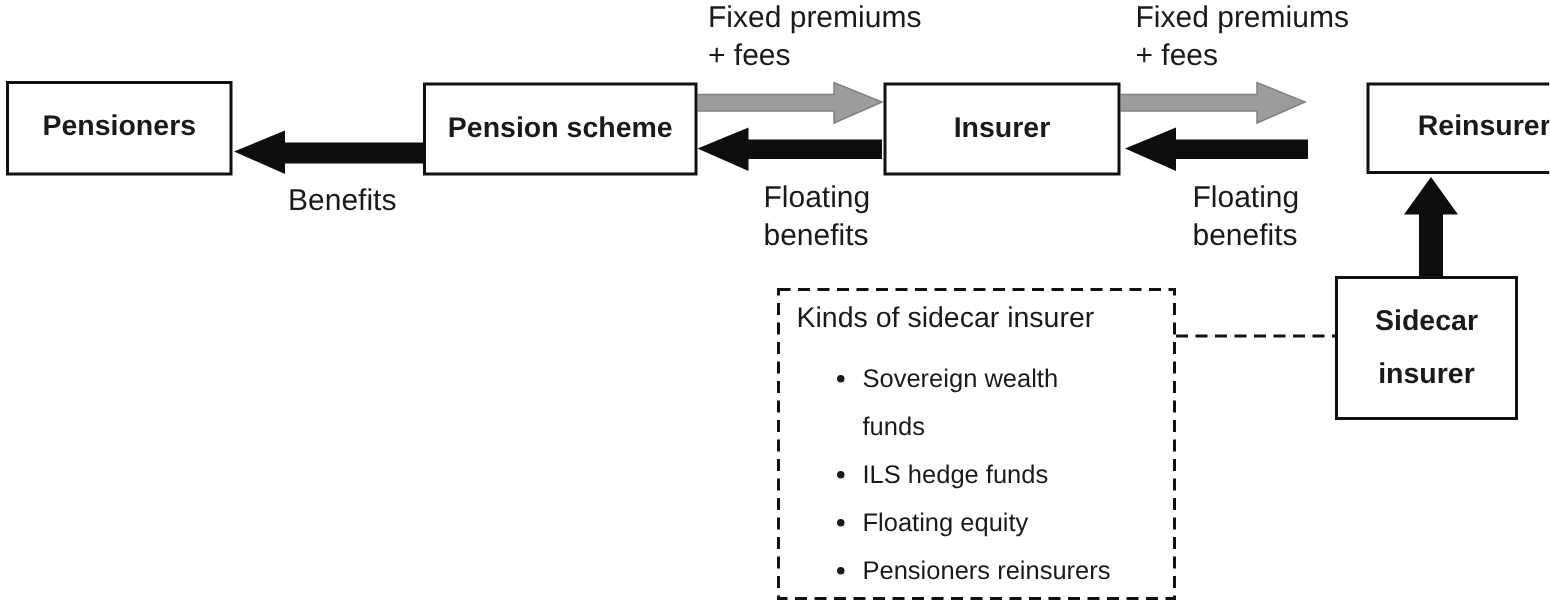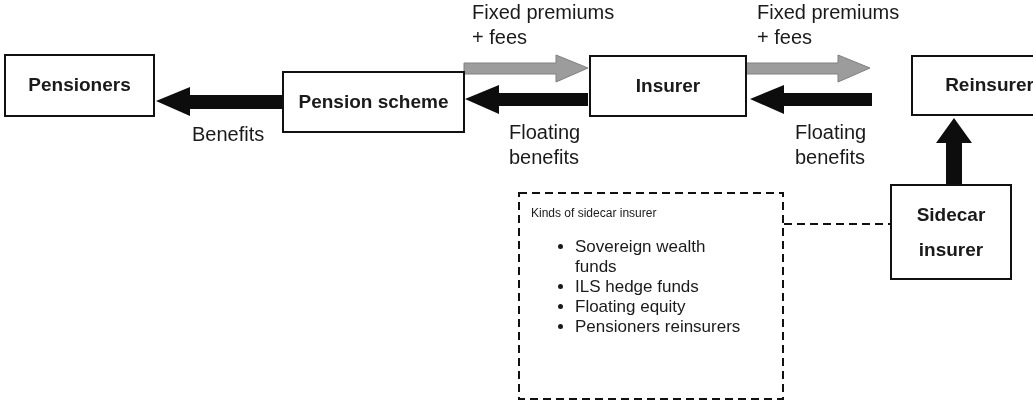--- a/index.html
+++ b/index.html
@@ -61,32 +61,32 @@
   .kinds-box {
     position: absolute;
     left: 518px;
     top: 192px;
     width: 266px;
     height: 208px;
     box-sizing: border-box;
     padding: 9px 0 0 13px;
   }
   .kinds-title {
-    font-size: 12px;
+    font-size: 19px;
     line-height: 24px;
     white-space: nowrap;
   }
   .kinds-list {
     margin: 12px 0 0 0;
     padding: 0 0 0 44px;
     list-style: disc;
     font-size: 17px;
   }
   .kinds-list li {
-    line-height: 20px;
+    line-height: 32px;
     width: 170px;
   }
 </style>
 </head>
 <body>
 
 <div id="canvas" style="--premium-arrow: #9c9c9c; --benefit-arrow: #0d0d0d; --box-border: #111111; --text: #1a1a1a; --bg: #ffffff;">
 
   <svg id="arrow-layer" viewBox="0 0 1033 410" xmlns="http://www.w3.org/2000/svg">
 
@@ -104,21 +104,21 @@
 
     <rect class="dashed-stroke" x="519" y="193" width="264" height="206"></rect>
 
     <line class="dashed-stroke" x1="784" y1="224" x2="890" y2="224"></line>
   </svg>
 
   <div class="node" style="left:4px; top:54px; width:151px; height:63px;">
     <span>Pensioners</span>
   </div>
 
-  <div class="node" style="left:282px; top:71px; width:183px; height:62px;">
+  <div class="node" style="left:282px; top:55px; width:183px; height:62px;">
     <span>Pension scheme</span>
   </div>
 
   <div class="node" style="left:589px; top:55px; width:158px; height:62px;">
     <span>Insurer</span>
   </div>
 
   <div class="node" style="left:911px; top:55px; width:157px; height:61px;">
     <span>Reinsurer</span>
   </div>

